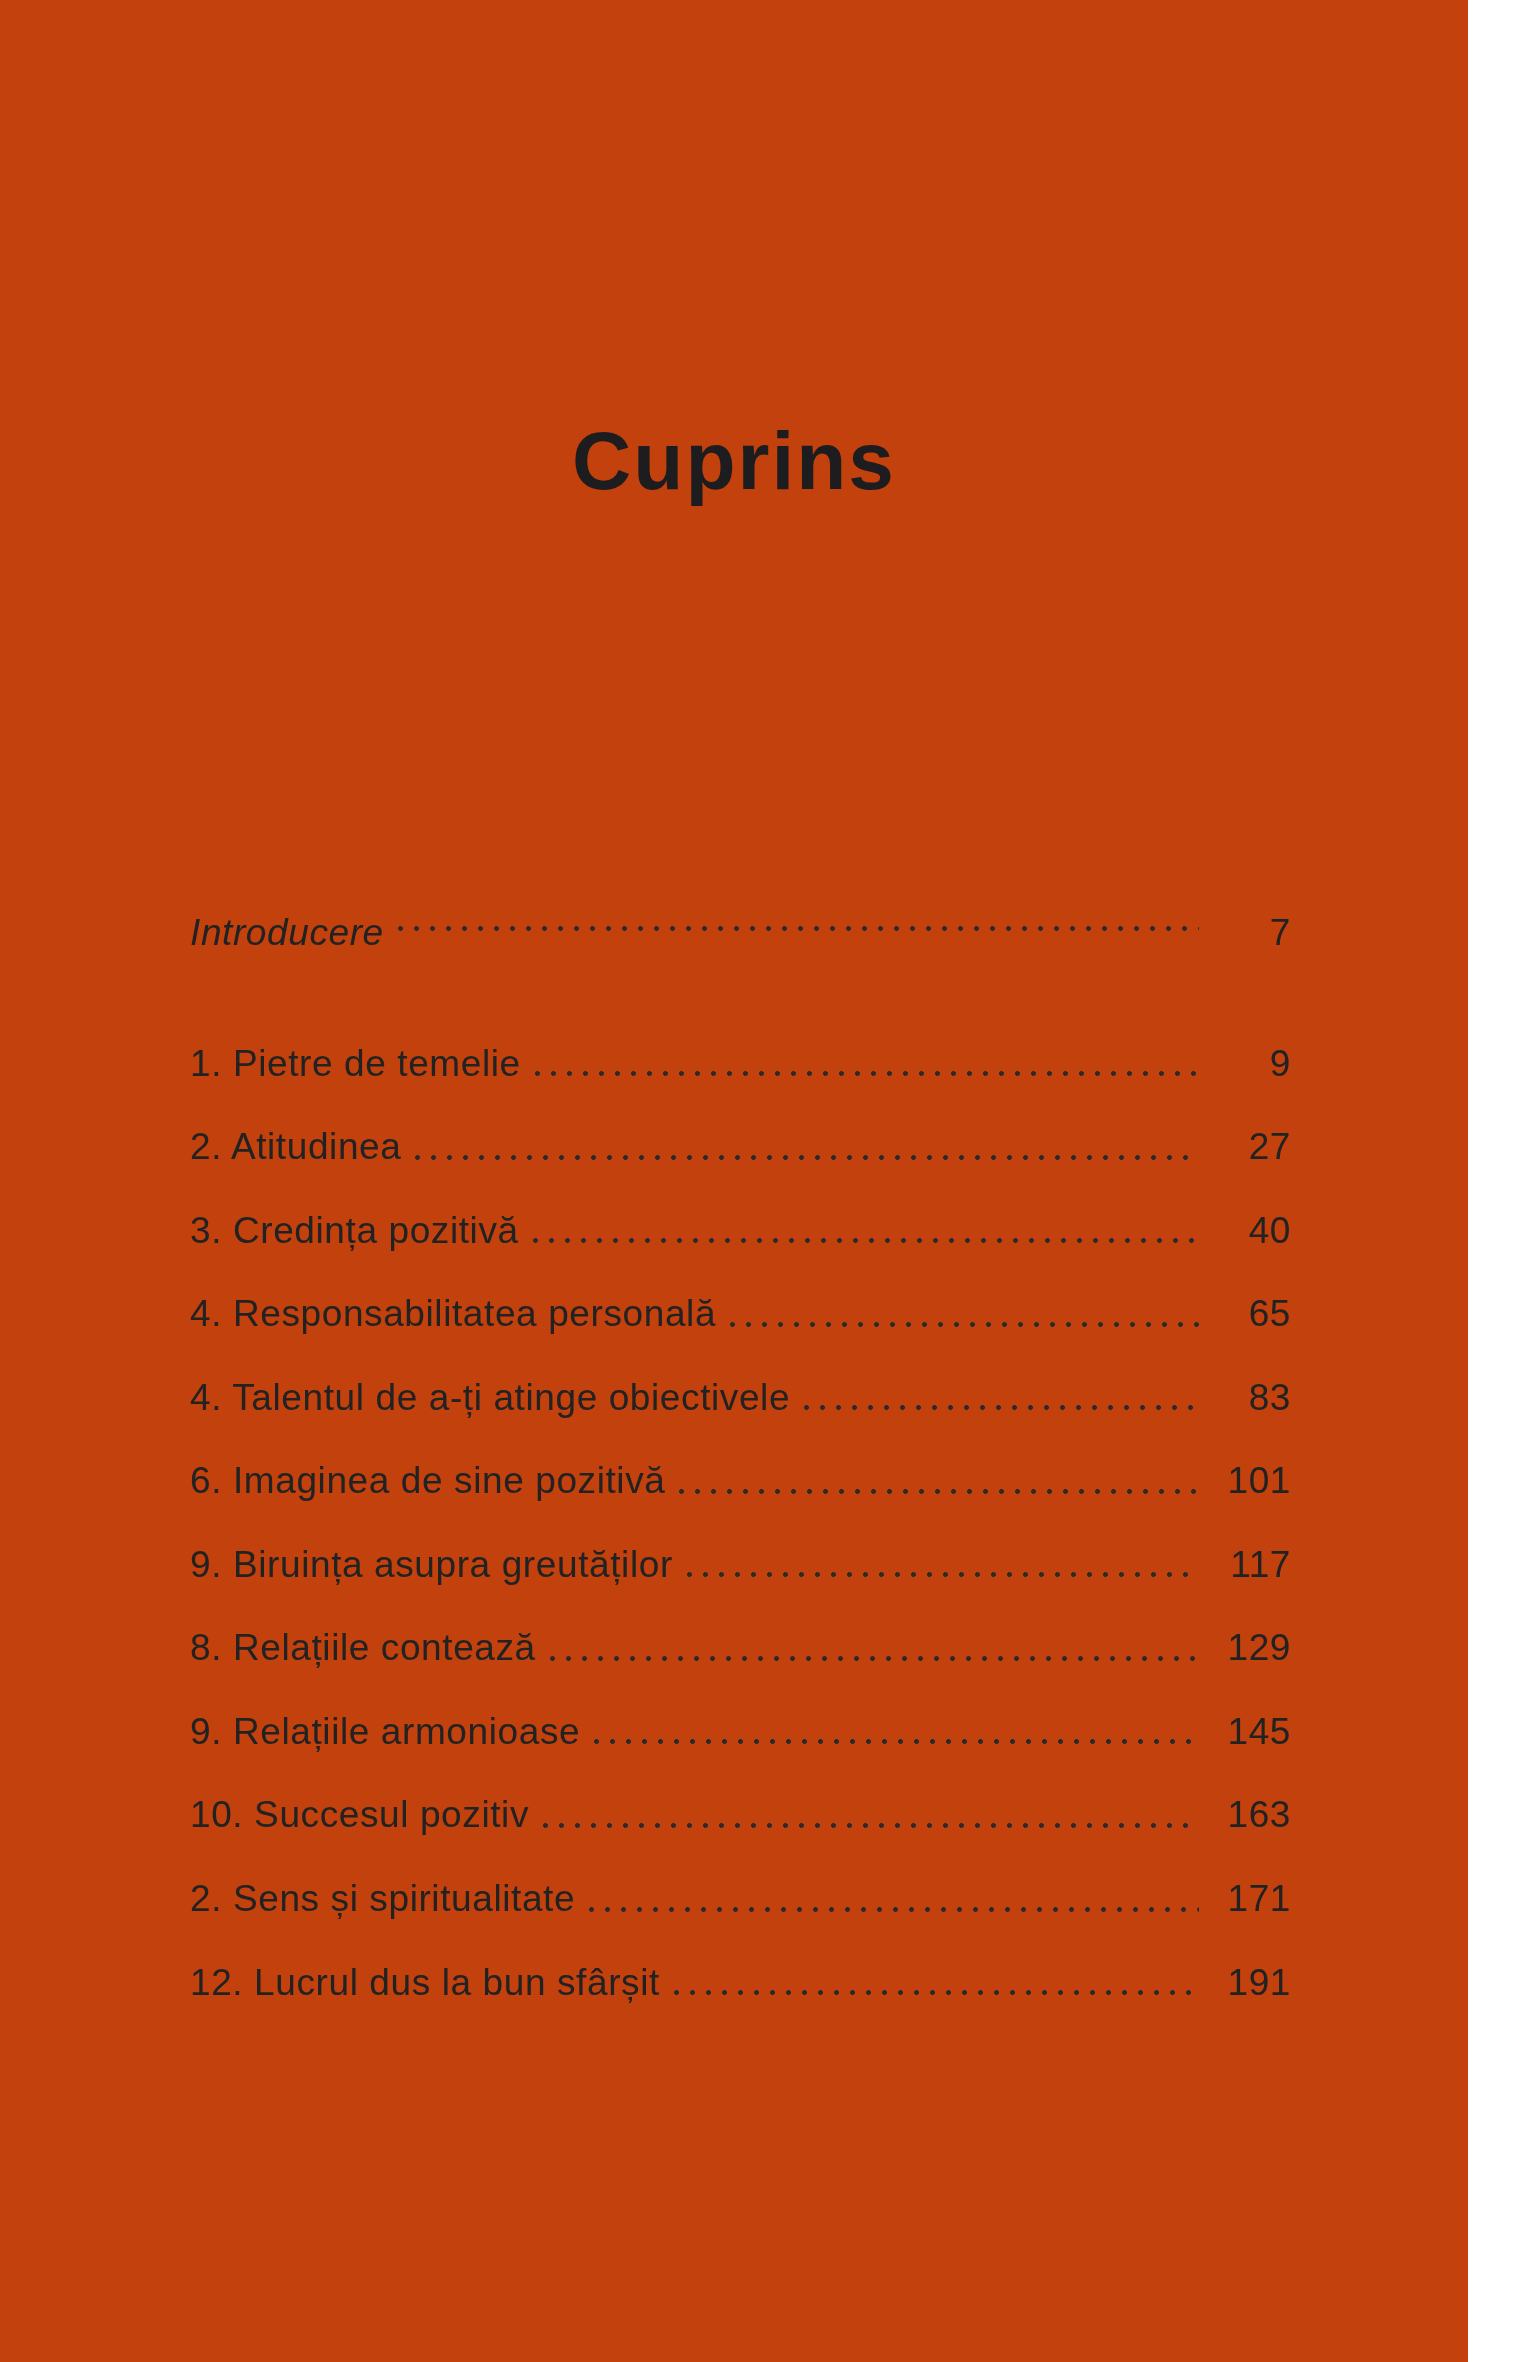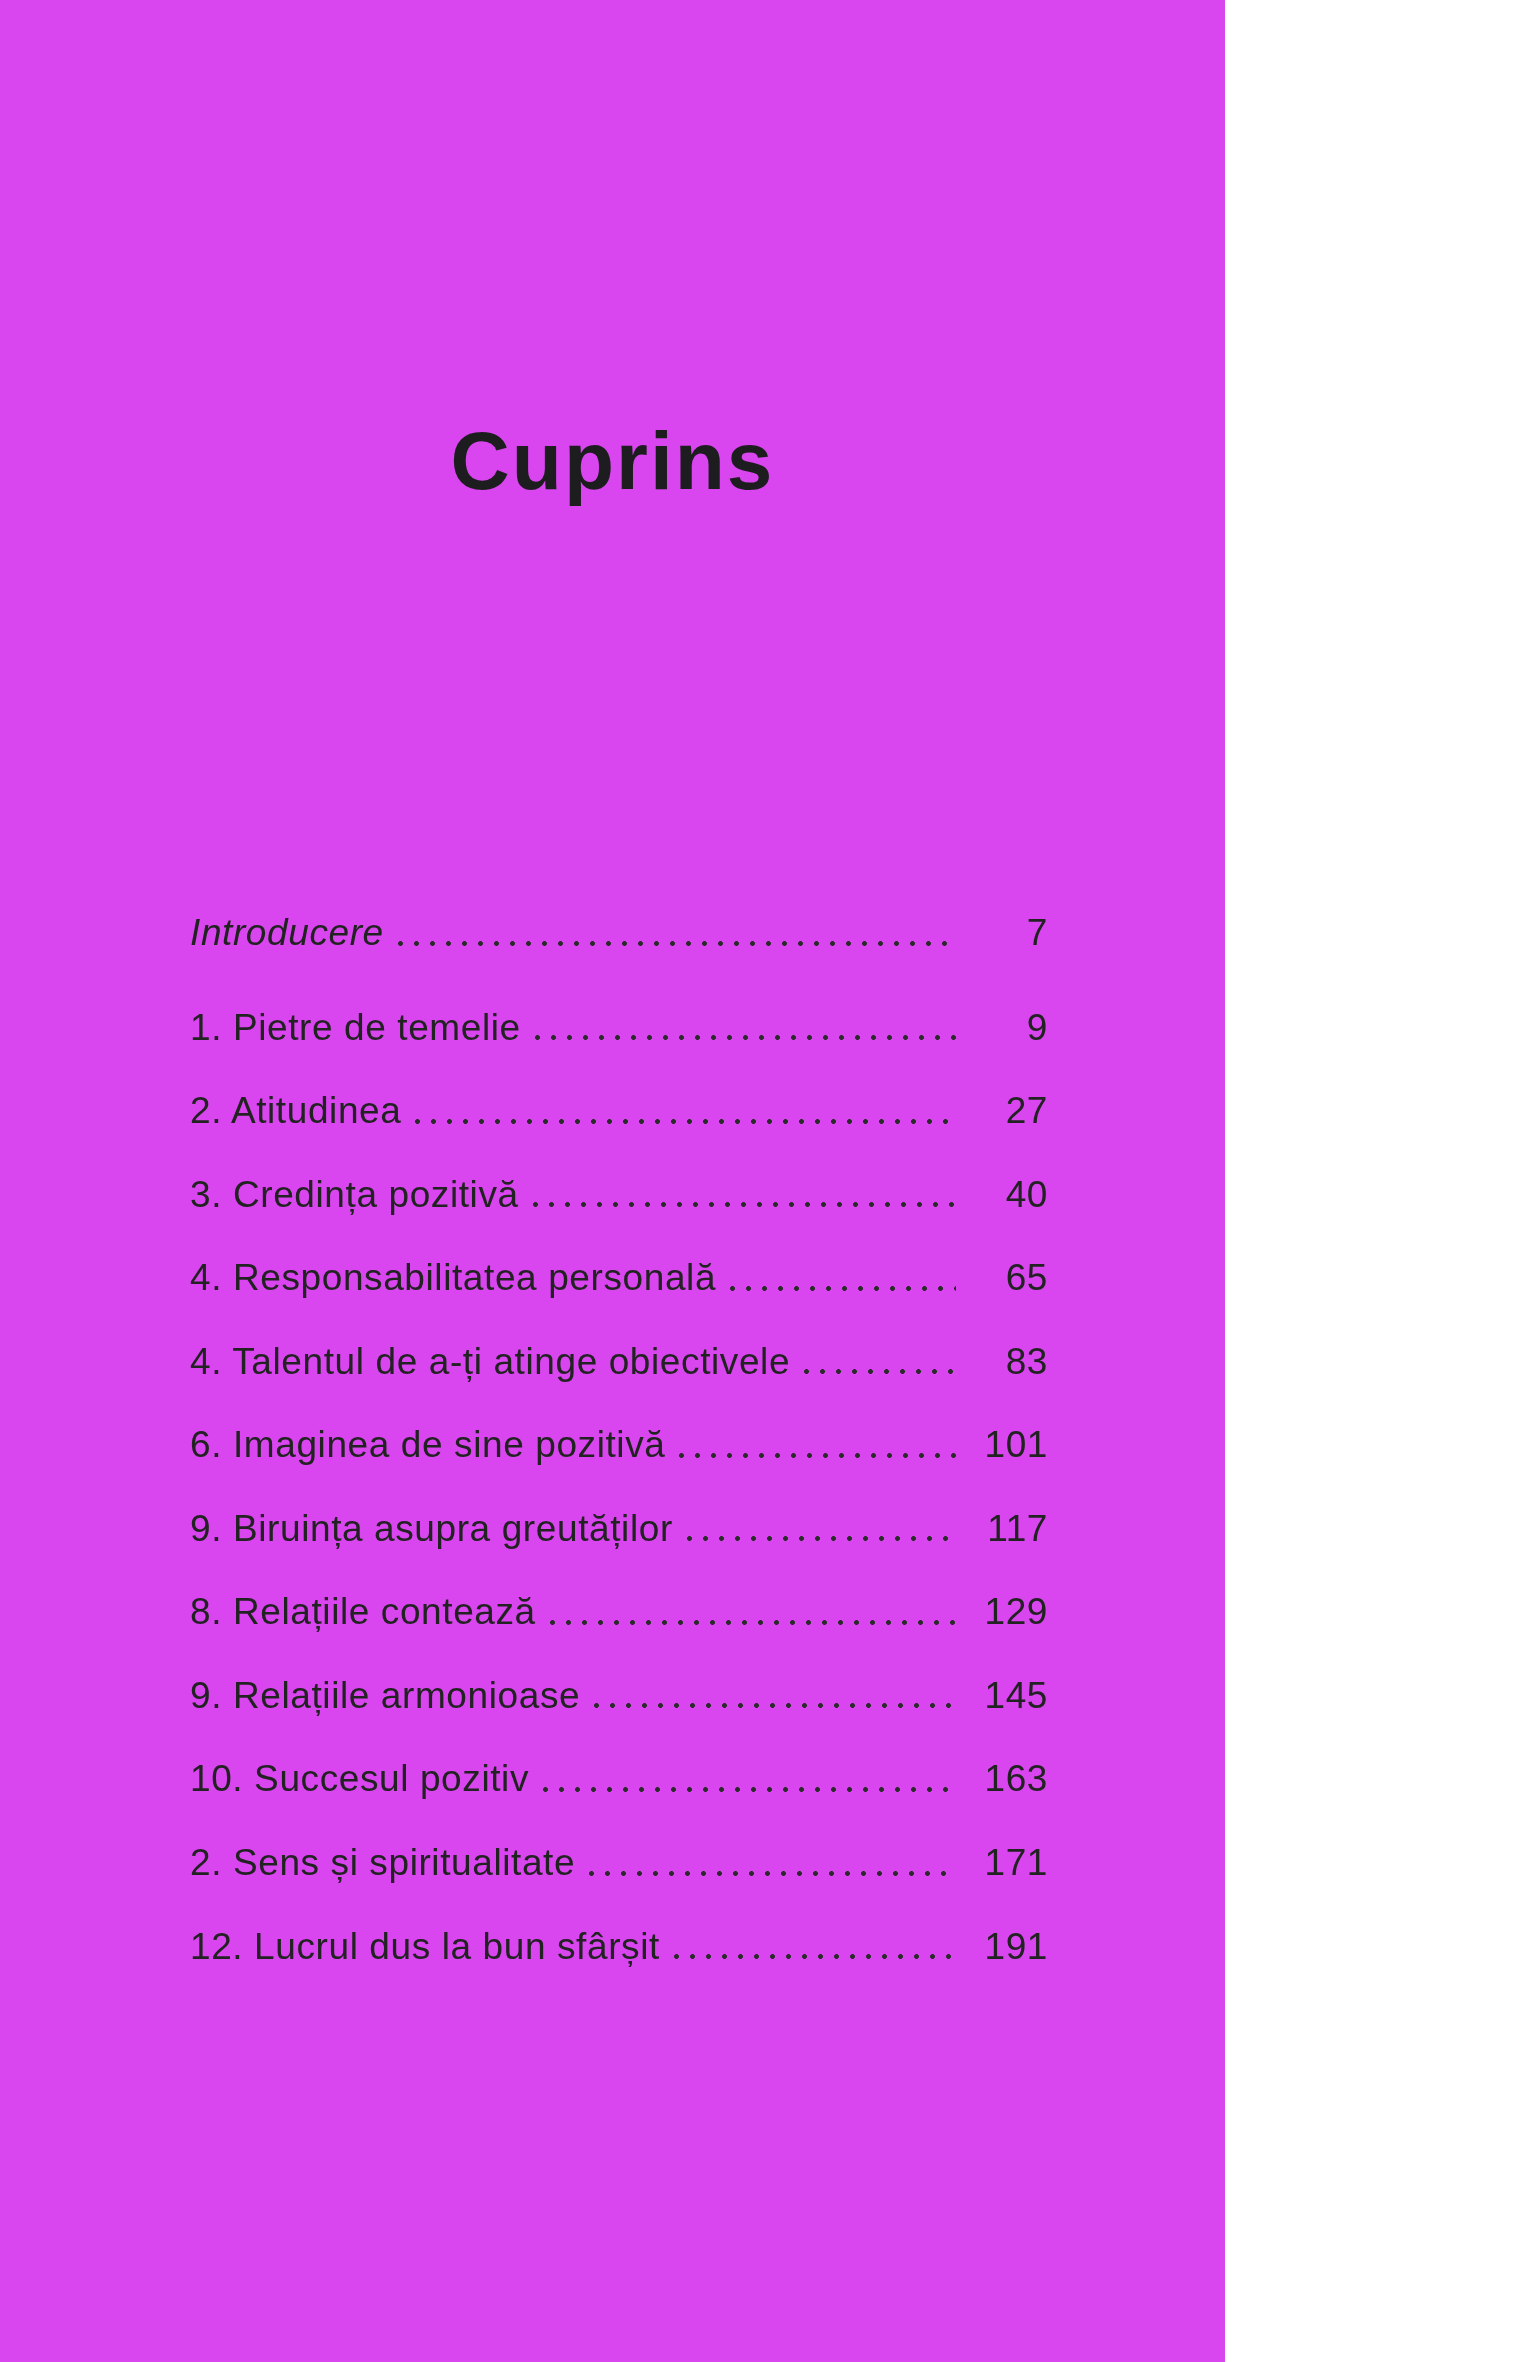--- a/index.html
+++ b/index.html
@@ -2,23 +2,23 @@
 <html><head>
 <meta charset="utf-8">
 <style>
   html, body {
     margin: 0;
     padding: 0;
     background: #ffffff;
   }
   .page {
     position: relative;
-    width: 1225px;
+    width: 1468px;
     height: 2362px;
-    background: #d946ef;
+    background: #c2410c;
     color: #222222;
     font-family: "Liberation Sans", "DejaVu Sans", sans-serif;
     box-sizing: border-box;
     padding-top: 420px;
     overflow: hidden;
   }
   .title {
     margin: 0;
     text-align: center;
     font-size: 82px;
@@ -31,21 +31,22 @@
     margin-top: 410px;
     padding-left: 190px;
     padding-right: 177px;
   }
   .row {
     display: flex;
     align-items: flex-end;
     margin-bottom: 41px;
   }
   .row.gap-after {
-    margin-bottom: 52px;
+    margin-bottom: 88px;
+    align-items: center;
   }
   .label, .pagenum {
     font-size: 37px;
     line-height: 1.15;
     letter-spacing: 0.6px;
     color: #222222;
     white-space: nowrap;
   }
   .row.italic .label {
     font-style: italic;

